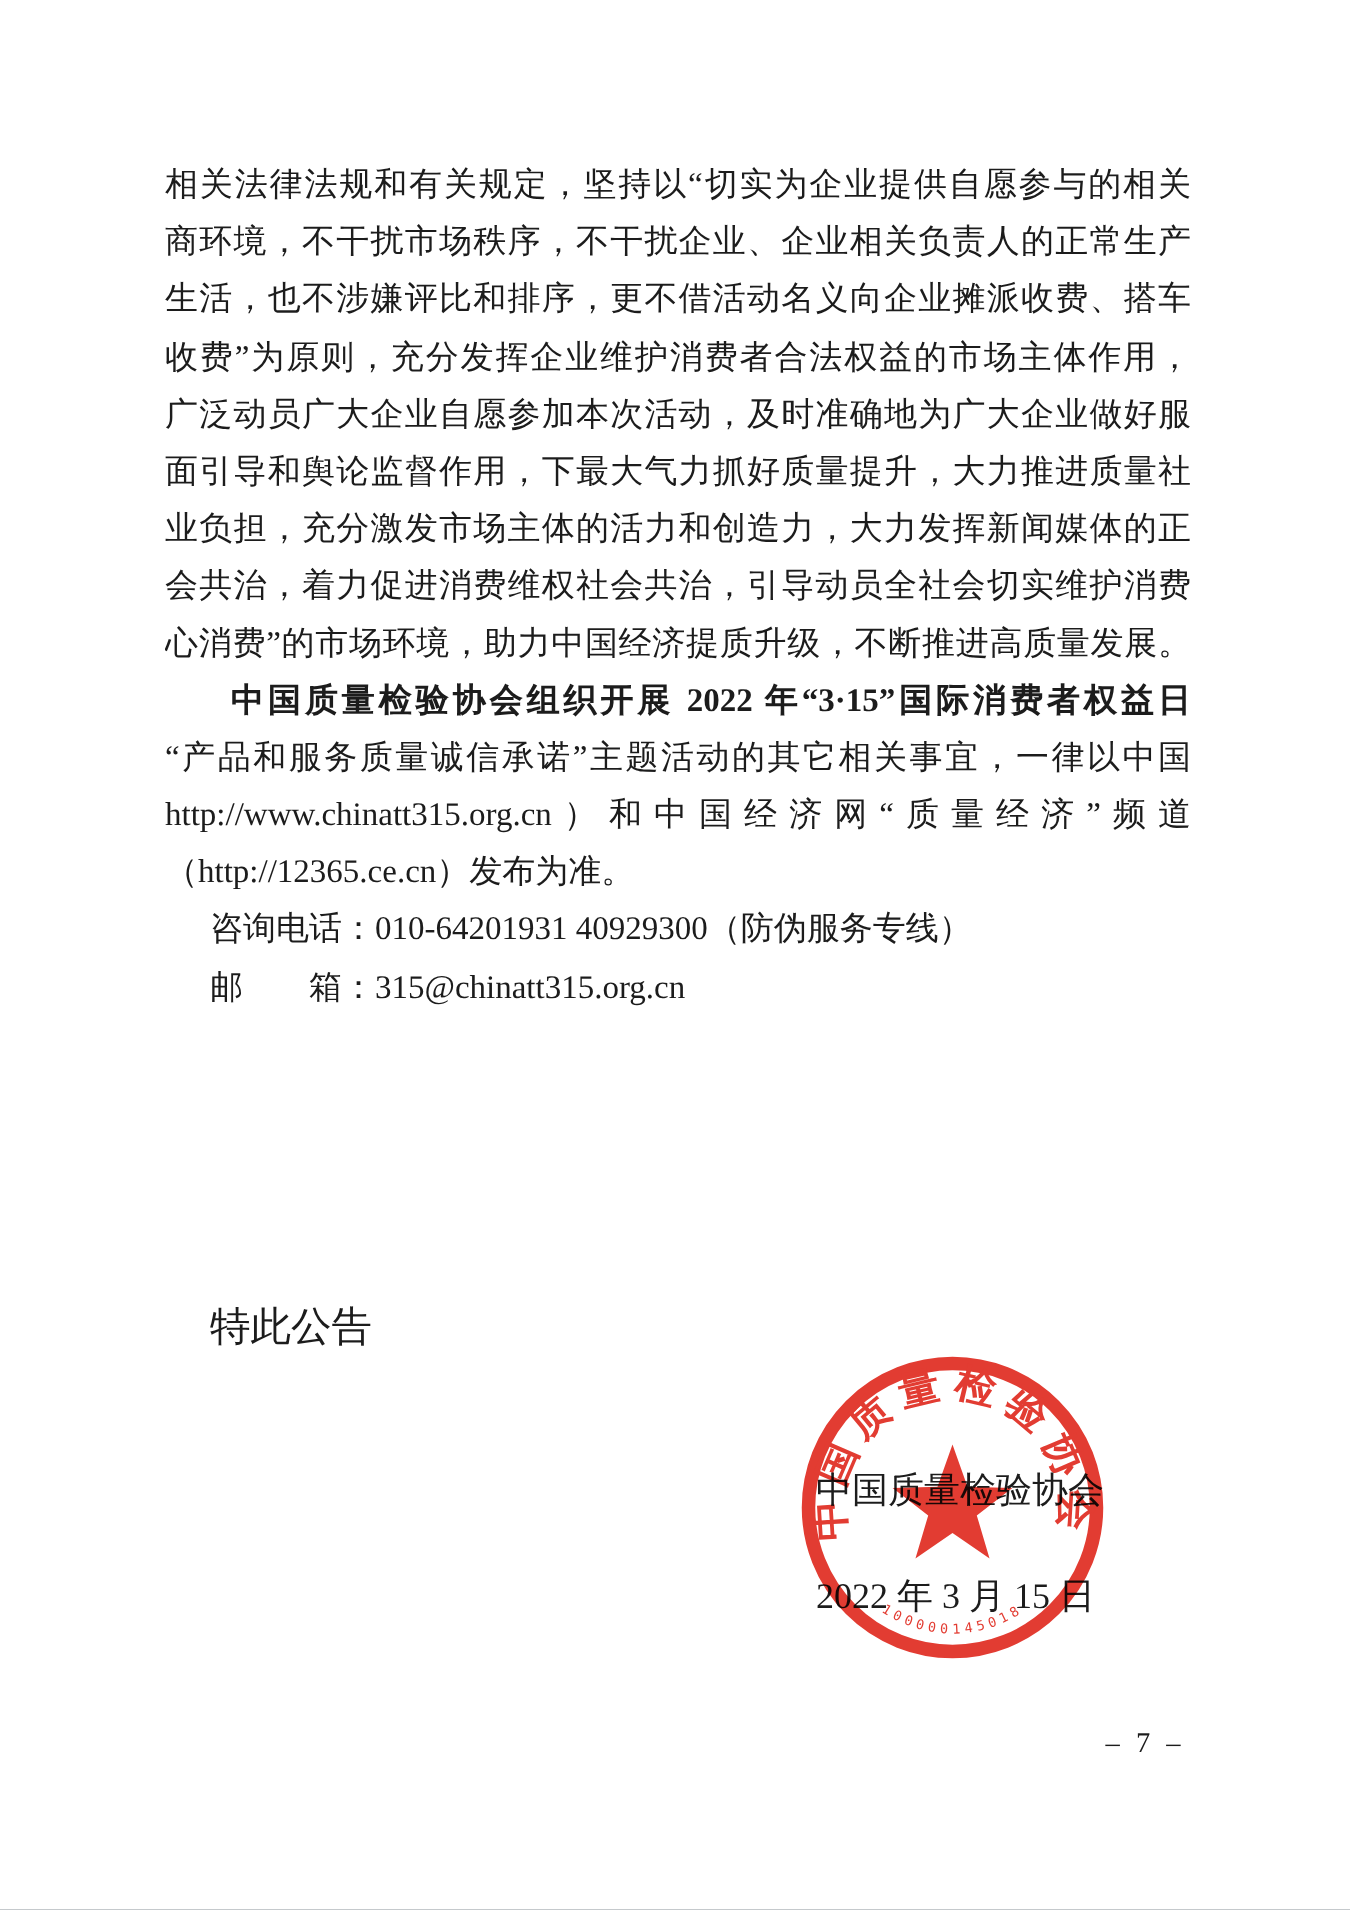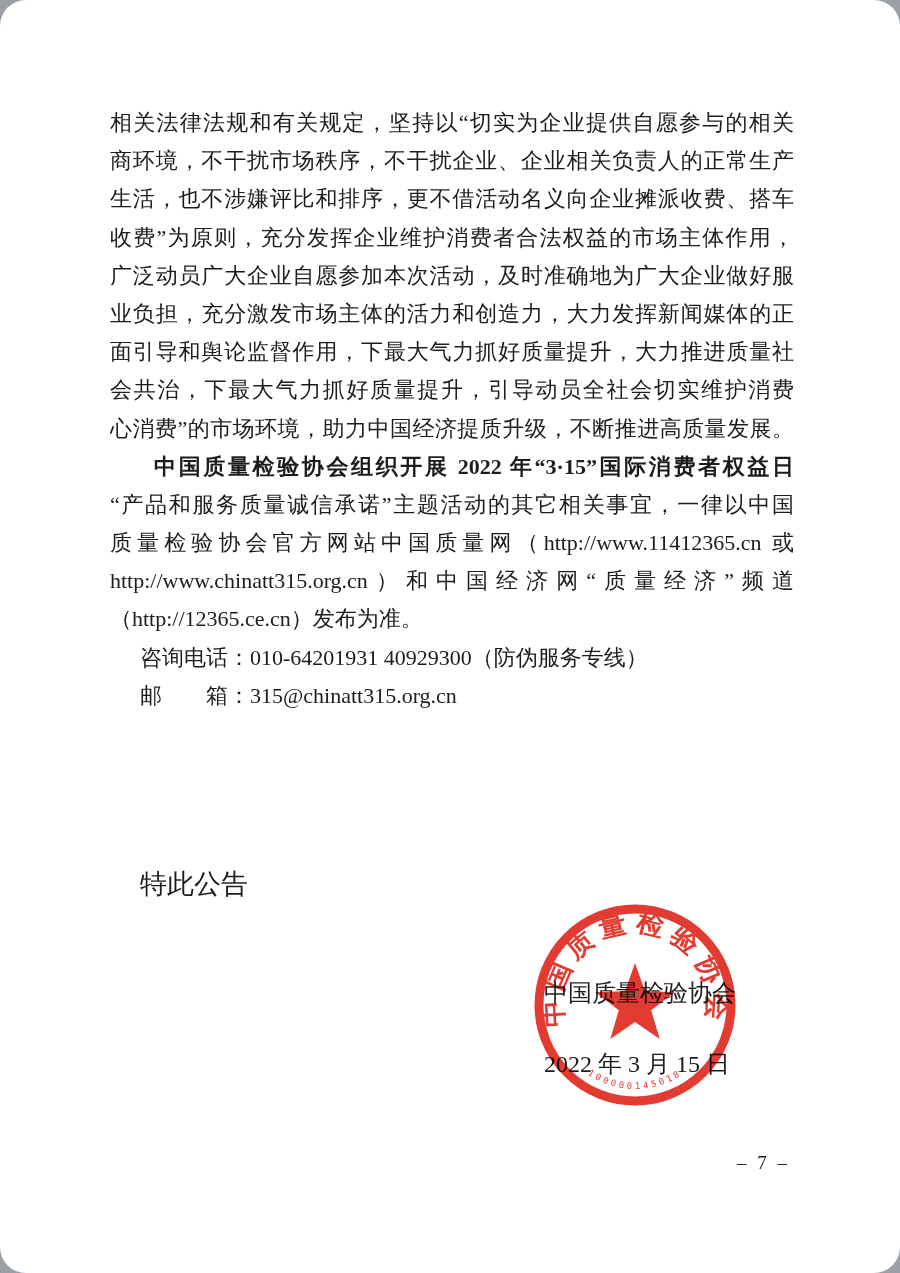--- a/index.html
+++ b/index.html
@@ -4,21 +4,20 @@
 <style>
   html,body{margin:0;padding:0;background:#9aa0a6;}
   .page{
     position:relative;
     width:900px;height:1273px;
     margin:0 auto;
     background:#ffffff;
     overflow:hidden;
     font-family:"Liberation Serif","DejaVu Serif",serif;
     color:#1c1c1c;
-    border-radius:26px;
   }
   .body-text{
     position:absolute;
     left:110px;top:104px;
     width:684px;
     font-size:22px;
     line-height:38.2px;
   }
   .line{
     height:38.2px;
@@ -83,27 +82,26 @@
 <body>
 
 <div class="page">
 
   <div class="body-text">
     <div class="line jl">相关法律法规和有关规定，坚持以“切实为企业提供自愿参与的相关</div>
     <div class="line jl">商环境，不干扰市场秩序，不干扰企业、企业相关负责人的正常生产</div>
     <div class="line jl">生活，也不涉嫌评比和排序，更不借活动名义向企业摊派收费、搭车</div>
     <div class="line jl">收费”为原则，充分发挥企业维护消费者合法权益的市场主体作用，</div>
     <div class="line jl">广泛动员广大企业自愿参加本次活动，及时准确地为广大企业做好服</div>
+    <div class="line jl">面引导和舆论监督作用，下最大气力抓好质量提升，大力推进质量社</div>
     <div class="line jl">业负担，充分激发市场主体的活力和创造力，大力发挥新闻媒体的正</div>
-    <div class="line jl">面引导和舆论监督作用，下最大气力抓好质量提升，大力推进质量社</div>
-    <div class="line jl">会共治，下最大气力抓好质量提升，引导动员全社会切实维护消费</div>
+    <div class="line jl">会共治，着力促进消费维权社会共治，引导动员全社会切实维护消费</div>
     <div class="line jl">心消费”的市场环境，助力中国经济提质升级，不断推进高质量发展。</div>
     <div class="line jl ind-p">中国质量检验协会组织开展 2022 年“3·15”国际消费者权益日</div>
     <div class="line jl">“产品和服务质量诚信承诺”主题活动的其它相关事宜，一律以中国</div>
-    <div class="line jl">质量检验协会官方网站中国质量网（http://www.11412365.cn 或</div>
     <div class="line jl">http://www.chinatt315.org.cn）和中国经济网“质量经济”频道</div>
     <div class="line">（http://12365.ce.cn）发布为准。</div>
     <div class="line ind-s">咨询电话：010-64201931 40929300（防伪服务专线）</div>
     <div class="line ind-s">邮　　箱：315@chinatt315.org.cn</div>
   </div>
 
   <div class="closing">特此公告</div>
 
   <svg class="seal" viewBox="0 0 210 210" xmlns="http://www.w3.org/2000/svg">
     <defs>

